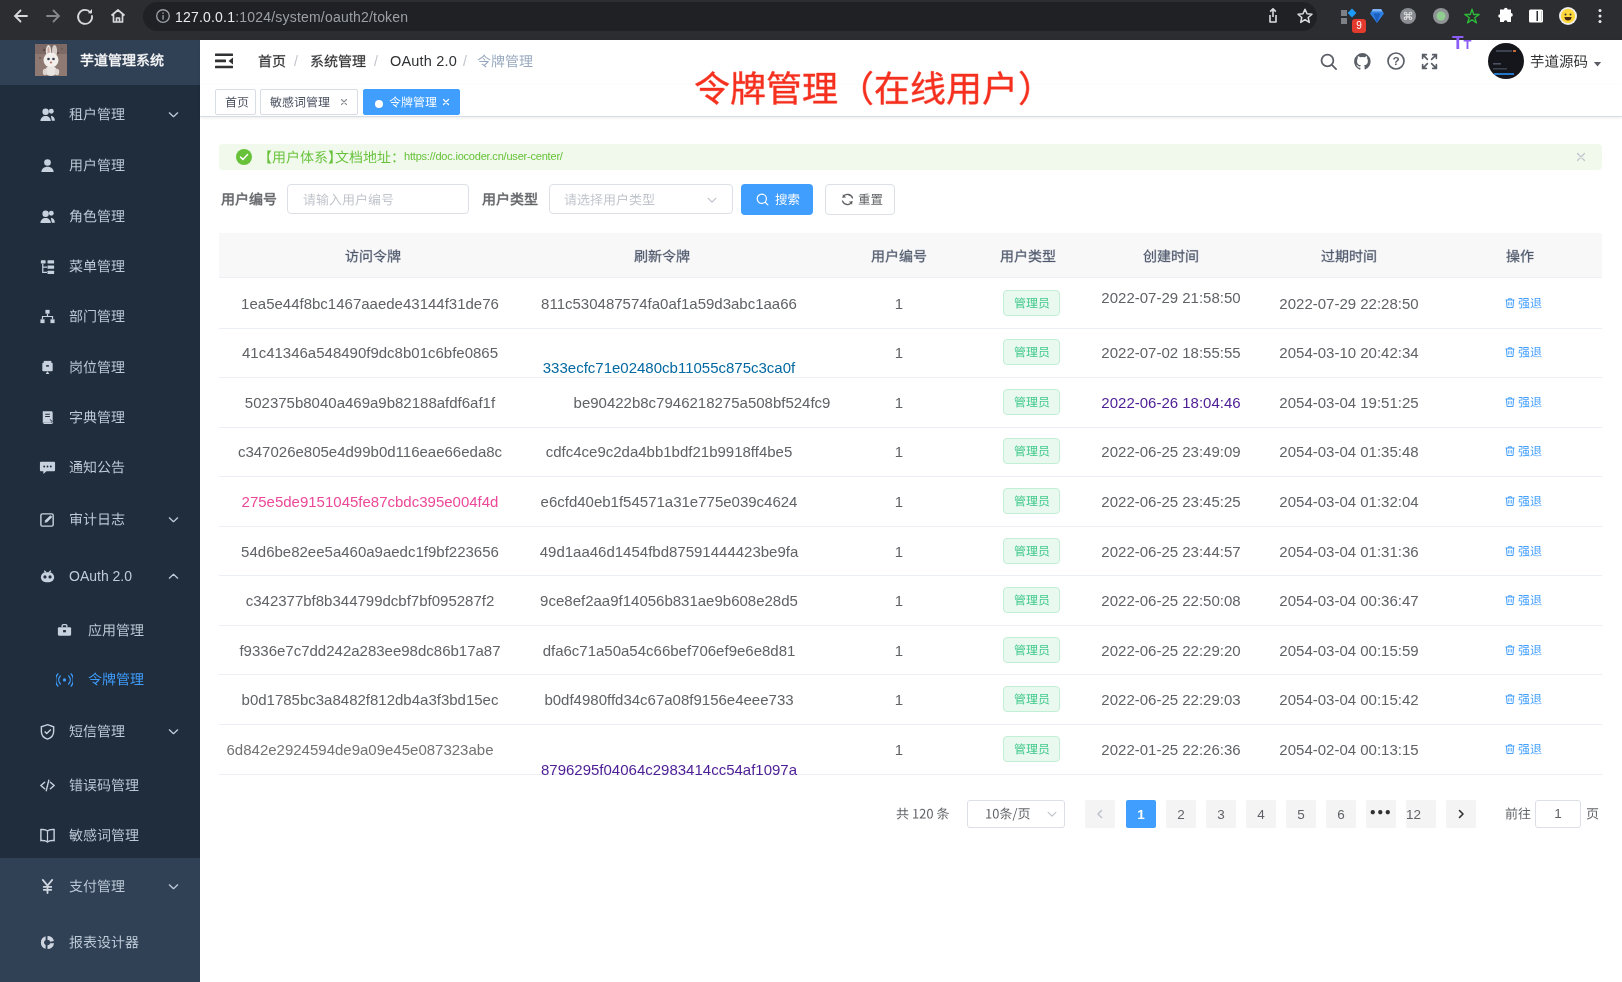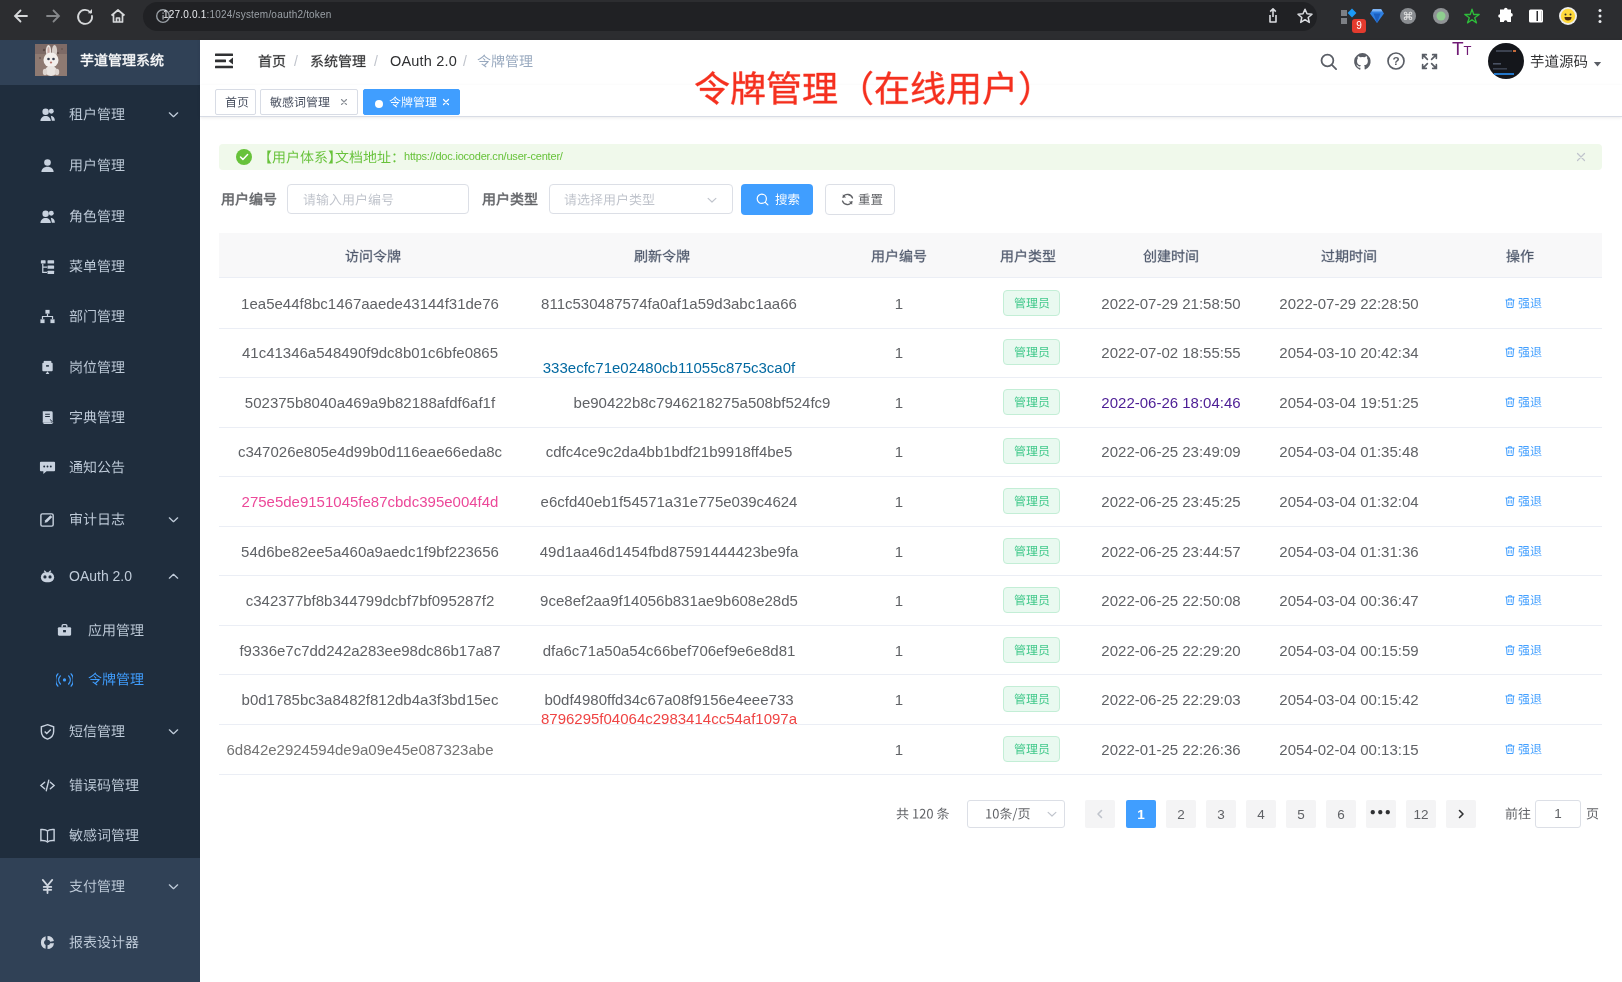--- a/index.html
+++ b/index.html
@@ -125,21 +125,21 @@
     </svg>
 <svg class="ic" style="left:108.0px;top:6.0px" width="20" height="20" viewBox="0 0 20 20">
       <path d="M3.5 9.5 10 4l6.5 5.5M5.5 8.6V16h9V8.6M8.5 16v-4h3v4" stroke="#d6d8da" stroke-width="1.7" fill="none" stroke-linejoin="round"></path>
     </svg>
 <div class="abs" style="left:143px;top:2px;width:1174px;height:29px;background:#202124;border-radius:15px"></div>
 <svg class="ic" style="left:154.0px;top:7.0px" width="18" height="18" viewBox="0 0 20 20">
       <circle cx="10" cy="10" r="7" stroke="#9aa0a6" stroke-width="1.5" fill="none"></circle>
       <rect x="9.3" y="9" width="1.5" height="5" fill="#9aa0a6"></rect>
       <rect x="9.3" y="6" width="1.5" height="1.6" fill="#9aa0a6"></rect>
     </svg>
-<div class="abs" style="left:163px;top:9px;font-size:10px;color:#e8eaed;letter-spacing:.2px">127.0.0.1<span style="color:#9aa0a6">:1024/system/oauth2/token</span></div>
+<div class="abs" style="left:175px;top:9px;font-size:14px;color:#e8eaed;letter-spacing:.2px">127.0.0.1<span style="color:#9aa0a6">:1024/system/oauth2/token</span></div>
 <svg class="ic" style="left:1263.0px;top:6.0px" width="20" height="20" viewBox="0 0 20 20">
       <path d="M7 9v7h6V9M10 3v8M7.2 5.6 10 2.8l2.8 2.8" stroke="#dadce0" stroke-width="1.6" fill="none" stroke-linejoin="round"></path>
     </svg>
 <svg class="ic" style="left:1295.0px;top:6.0px" width="20" height="20" viewBox="0 0 20 20">
       <path d="M10 3.2 12 7.8l5 .4-3.8 3.3 1.1 4.9L10 13.7l-4.3 2.7 1.1-4.9L3 8.2l5-.4z" stroke="#dadce0" stroke-width="1.5" fill="none" stroke-linejoin="round"></path>
     </svg>
 <svg class="ic" style="left:1339.0px;top:6.0px" width="20" height="20" viewBox="0 0 20 20">
       <rect x="2" y="4" width="6" height="6" fill="#7d8085"></rect>
       <rect x="2" y="12" width="6" height="6" fill="#7d8085"></rect>
       <path d="M13 2.6 17.4 7 13 11.4 8.6 7z" fill="#1b9af7"></path>
@@ -484,21 +484,21 @@
     </svg>
 <svg class="ic" style="left:1386.0px;top:51.0px" width="20" height="20" viewBox="0 0 18 18">
       <circle cx="9" cy="9" r="7.2" fill="none" stroke="#5a5e66" stroke-width="1.5"></circle>
       <text x="9" y="12.6" font-size="10.5" font-weight="bold" fill="#5a5e66" text-anchor="middle" font-family="Liberation Sans">?</text>
     </svg>
 <svg class="ic" style="left:1419.5px;top:51.5px" width="19" height="19" viewBox="0 0 18 18">
       <g stroke="#5a5e66" stroke-width="1.6" fill="none" stroke-linecap="round">
         <path d="M2.5 6V2.5H6M12 2.5h3.5V6M15.5 12v3.5H12M6 15.5H2.5V12M3 3l4 4M15 3l-4 4M15 15l-4-4M3 15l4-4"></path>
       </g>
     </svg>
-<div class="abs" style="left:1452px;top:38px;font-size:19px;font-weight:normal;color:#701a75">T<span style="font-size:13px">T</span></div>
+<div class="abs" style="left:1452px;top:32px;font-size:19px;font-weight:bold;color:#8b5cf6">T<span style="font-size:13px">T</span></div>
 <svg class="ic" style="left:1488px;top:43px" width="36" height="36" viewBox="0 0 36 36">
 <circle cx="18" cy="18" r="18" fill="#14161b"></circle>
 <rect x="8" y="7" width="16" height="2" fill="#3c4250"></rect>
       <rect x="25" y="7" width="3" height="2" fill="#c46a3a"></rect>
 <rect x="5" y="20" width="8" height="1.6" fill="#4a5263"></rect>
       <rect x="5" y="25" width="14" height="1.6" fill="#39404e"></rect>
 <rect x="6" y="30" width="20" height="2" fill="#2477c9"></rect>
 </svg>
 <svg class="cn" style="left:1530.0px;top:53.8px;width:58.0px;height:14.5px;" viewBox="0 0 4000 1000">
       <g fill="#303133">
@@ -701,21 +701,21 @@
 <svg class="cn" style="left:1506.0px;top:249.0px;width:28.0px;height:14.0px;" viewBox="0 0 2000 1000">
       <g fill="#515a6e" stroke="#515a6e" stroke-width="20">
         <use href="#g64cd" x="0"></use>
         <use href="#g4f5c" x="1000"></use>
       </g>
     </svg>
 <div class="abs" style="left:219px;top:327.6px;width:1383px;height:1px;background:#ebeef5"></div>
 <div class="abs cell" style="left:370px;top:294.8px;color:#606266">1ea5e44f8bc1467aaede43144f31de76</div>
 <div class="abs cell" style="left:669px;top:294.8px;color:#606266">811c530487574fa0af1a59d3abc1aa66</div>
 <div class="abs cell" style="left:899px;top:294.8px;color:#606266">1</div>
-<div class="abs cell" style="left:1171px;top:295px;color:#606266">2022-07-29 21:58:50</div>
+<div class="abs cell" style="left:1171px;top:289px;color:#606266">2022-07-29 21:58:50</div>
 <div class="abs cell" style="left:1349px;top:294.8px;color:#606266">2022-07-29 22:28:50</div>
 <div class="abs" style="left:1003.0px;top:289.8px;width:57px;height:26px;background:#e9f9f0;border:1px solid #c3eed6;border-radius:4px"></div>
 <svg class="cn" style="left:1013.5px;top:296.8px;width:36.0px;height:12.0px;" viewBox="0 0 3000 1000">
       <g fill="#3ec889">
         <use href="#g7ba1" x="0"></use>
         <use href="#g7406" x="1000"></use>
         <use href="#g5458" x="2000"></use>
       </g>
     </svg>
 <svg class="ic" style="left:1504.0px;top:296.8px" width="12" height="12" viewBox="0 0 12 12">
@@ -906,21 +906,21 @@
       <path d="M1.5 3h9M4.5 3V1.8h3V3M2.5 3l.5 7.5h6L9.5 3M4.8 5v3.5M7.2 5v3.5" stroke="#409eff" stroke-width="1" fill="none"></path>
     </svg>
 <svg class="cn" style="left:1518.0px;top:693.2px;width:24.0px;height:12.0px;" viewBox="0 0 2000 1000">
       <g fill="#409eff">
         <use href="#g5f3a" x="0"></use>
         <use href="#g9000" x="1000"></use>
       </g>
     </svg>
 <div class="abs" style="left:219px;top:773.5px;width:1383px;height:1px;background:#ebeef5"></div>
 <div class="abs cell" style="left:360px;top:740.7px;color:#737373">6d842e2924594de9a09e45e087323abe</div>
-<div class="abs cell" style="left:669px;top:710px;color:#ef4444">8796295f04064c2983414cc54af1097a</div>
+<div class="abs cell" style="left:669px;top:761px;color:#4c1d95">8796295f04064c2983414cc54af1097a</div>
 <div class="abs cell" style="left:899px;top:740.7px;color:#606266">1</div>
 <div class="abs cell" style="left:1171px;top:740.7px;color:#606266">2022-01-25 22:26:36</div>
 <div class="abs cell" style="left:1349px;top:740.7px;color:#606266">2054-02-04 00:13:15</div>
 <div class="abs" style="left:1003.0px;top:735.7px;width:57px;height:26px;background:#e9f9f0;border:1px solid #c3eed6;border-radius:4px"></div>
 <svg class="cn" style="left:1013.5px;top:742.7px;width:36.0px;height:12.0px;" viewBox="0 0 3000 1000">
       <g fill="#3ec889">
         <use href="#g7ba1" x="0"></use>
         <use href="#g7406" x="1000"></use>
         <use href="#g5458" x="2000"></use>
       </g>
@@ -968,21 +968,21 @@
 <div class="abs" style="left:1206px;top:807px;width:30px;text-align:center;font-size:13.5px;color:#606266;font-weight:normal">3</div>
 <div class="abs" style="left:1246px;top:800px;width:30px;height:28px;background:#f4f4f5;border-radius:2px"></div>
 <div class="abs" style="left:1246px;top:807px;width:30px;text-align:center;font-size:13.5px;color:#606266;font-weight:normal">4</div>
 <div class="abs" style="left:1286px;top:800px;width:30px;height:28px;background:#f4f4f5;border-radius:2px"></div>
 <div class="abs" style="left:1286px;top:807px;width:30px;text-align:center;font-size:13.5px;color:#606266;font-weight:normal">5</div>
 <div class="abs" style="left:1326px;top:800px;width:30px;height:28px;background:#f4f4f5;border-radius:2px"></div>
 <div class="abs" style="left:1326px;top:807px;width:30px;text-align:center;font-size:13.5px;color:#606266;font-weight:normal">6</div>
 <div class="abs" style="left:1366px;top:800px;width:30px;height:28px;background:#f4f4f5;border-radius:2px"></div>
 <div class="abs" style="left:1366px;top:806px;width:30px;text-align:center;font-size:10px;color:#303133;letter-spacing:1.5px">●●●</div>
 <div class="abs" style="left:1406px;top:800px;width:30px;height:28px;background:#f4f4f5;border-radius:2px"></div>
-<div class="abs" style="left:1406px;top:807px;width:30px;text-align:center;font-size:13.5px;color:#606266;font-weight:normal">12</div>
+<div class="abs" style="left:1406px;top:807px;width:30px;text-align:left;font-size:13.5px;color:#606266;font-weight:normal">12</div>
 <div class="abs" style="left:1446px;top:800px;width:30px;height:28px;background:#f4f4f5;border-radius:2px"></div>
 <svg class="ic" style="left:1454px;top:807px" width="14" height="14" viewBox="0 0 14 14">
       <path d="M5.5 3.5 9 7l-3.5 3.5" stroke="#303133" stroke-width="1.6" fill="none" stroke-linecap="round" stroke-linejoin="round"></path>
     </svg>
 <svg class="cn" style="left:1505.0px;top:806.5px;width:26.0px;height:13.0px;" viewBox="0 0 2000 1000">
       <g fill="#606266">
         <use href="#g524d" x="0"></use>
         <use href="#g5f80" x="1000"></use>
       </g>
     </svg>

